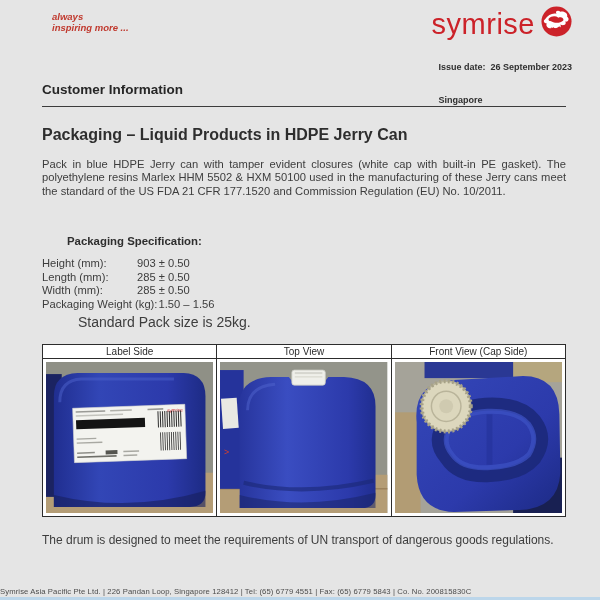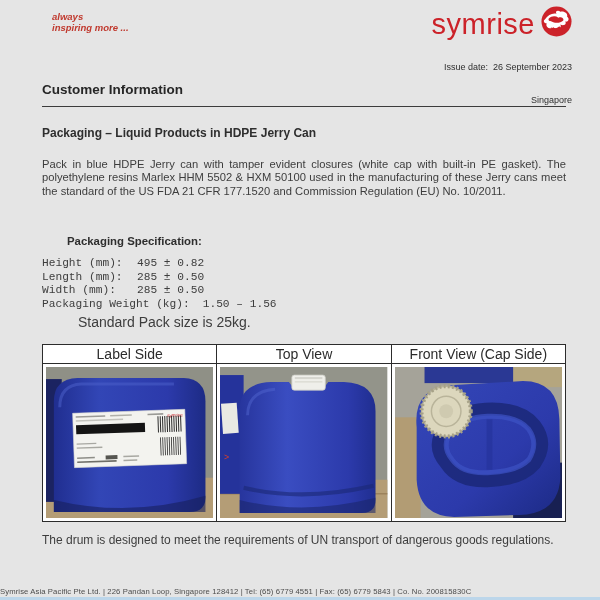--- a/index.html
+++ b/index.html
@@ -5,39 +5,39 @@
   html,body{margin:0;padding:0;background:#ffffff;}
   .page{
     position:relative;width:600px;height:600px;background:#e5e5e5;overflow:hidden;
     font-family:"Liberation Sans","DejaVu Sans",sans-serif;color:#3a3a3a;
   }
   
   .tagline{position:absolute;left:52px;top:11px;font-size:9.5px;line-height:11px;
     font-style:italic;font-weight:bold;color:#c0392e;}
   .logo{position:absolute;top:6px;right:28px;display:flex;align-items:center;gap:6px;}
   .logo-word{font-size:29px;font-weight:normal;color:#cc2229;letter-spacing:.5px;line-height:30px;}
-  .issue-block{position:absolute;right:28px;top:40px;text-align:right;font-size:9px;
-    line-height:11px;color:#2f2f2f;white-space:pre;}
+  .issue-block{position:absolute;right:28px;top:40px;text-align:left;font-size:9px;
+    line-height:11px;color:#2f2f2f;white-space:pre;font-weight:bold;}
   
   .content{position:absolute;left:42px;width:524px;}
   .h1{top:82px;font-size:13.5px;font-weight:bold;color:#262626;}
   .h1-rule{position:absolute;left:42px;top:106px;width:524px;border-top:1.6px solid #3c3c3c;}
-  .h2{top:126px;font-size:12px;font-weight:bold;color:#2e2e2e;}
+  .h2{top:126px;font-size:16px;font-weight:bold;color:#2e2e2e;}
   .para{top:158px;font-size:11.2px;line-height:13.4px;text-align:justify;color:#3d3d3d;}
   .spec-head{top:235px;font-size:11.4px;font-weight:bold;color:#2e2e2e;margin-left:25px;}
   .specs{top:257px;font-size:11.2px;line-height:13.6px;color:#3d3d3d;}
-  .spec-row{display:flex;font-family:Liberation Mono, monospace;}
+  .spec-row{display:flex;}
   .spec-label{min-width:95px;}
   .pack-note{top:314px;font-size:14px;color:#3d3d3d;margin-left:36px;}
   .closing{top:534px;font-size:12px;line-height:13.4px;text-align:justify;color:#3d3d3d;}
   
   .photo-table{position:absolute;left:42px;top:344px;width:524px;border:1.4px solid #2c2c2c;
     box-sizing:border-box;background:#fff;}
   .pt-head{display:flex;border-bottom:1.4px solid #2c2c2c;}
-  .pt-head-cell{flex:1;text-align:center;font-size:14px;color:#2b2b2b;padding:1px 0;
+  .pt-head-cell{flex:1;text-align:center;font-size:10px;color:#2b2b2b;padding:1px 0;
     border-right:1.4px solid #2c2c2c;box-sizing:border-box;}
   .pt-head-cell:last-child{border-right:none;}
   .pt-row{display:flex;height:157px;}
   .pt-cell{flex:1;border-right:1.4px solid #2c2c2c;box-sizing:border-box;padding:3px;background:#fff;}
   .pt-cell:last-child{border-right:none;}
   .pt-cell svg{display:block;width:100%;height:100%;}
   
   .footer{position:absolute;left:0;right:0;top:587px;font-size:7.7px;
     color:#4c4c4c;letter-spacing:.1px;}
   .bottom-strip{position:absolute;left:0;right:0;bottom:0;height:3px;background:#bcd6ea;}
@@ -74,32 +74,32 @@
 
   <div class="content h2">Packaging – Liquid Products in HDPE Jerry Can</div>
 
   <div class="content para">Pack in blue HDPE Jerry can with tamper evident closures (white cap with built-in PE gasket). The polyethylene resins Marlex HHM 5502 &amp; HXM 50100 used in the manufacturing of these Jerry cans meet the standard of the US FDA 21 CFR 177.1520 and Commission Regulation (EU) No. 10/2011.</div>
 
   <div class="content spec-head">Packaging Specification:</div>
 
   <div class="content specs">
     <div class="spec-row">
       <span class="spec-label">Height (mm):</span>
-      <span>495 ± 0.82</span>
+      <span>903 ± 0.50</span>
     </div>
     <div class="spec-row">
       <span class="spec-label">Length (mm):</span>
       <span>285 ± 0.50</span>
     </div>
     <div class="spec-row">
       <span class="spec-label">Width (mm):</span>
       <span>285 ± 0.50</span>
     </div>
     <div class="spec-row">
-      <span class="spec-label" style="min-width:0;margin-right:13px;">Packaging Weight (kg):</span>
+      <span class="spec-label" style="min-width:0;margin-right:1px;">Packaging Weight (kg):</span>
       <span>1.50 – 1.56</span>
     </div>
   </div>
 
   <div class="content pack-note">Standard Pack size is 25kg.</div>
 
   <div class="photo-table">
     <div class="pt-head">
       <div class="pt-head-cell">Label Side</div>
       <div class="pt-head-cell">Top View</div>

